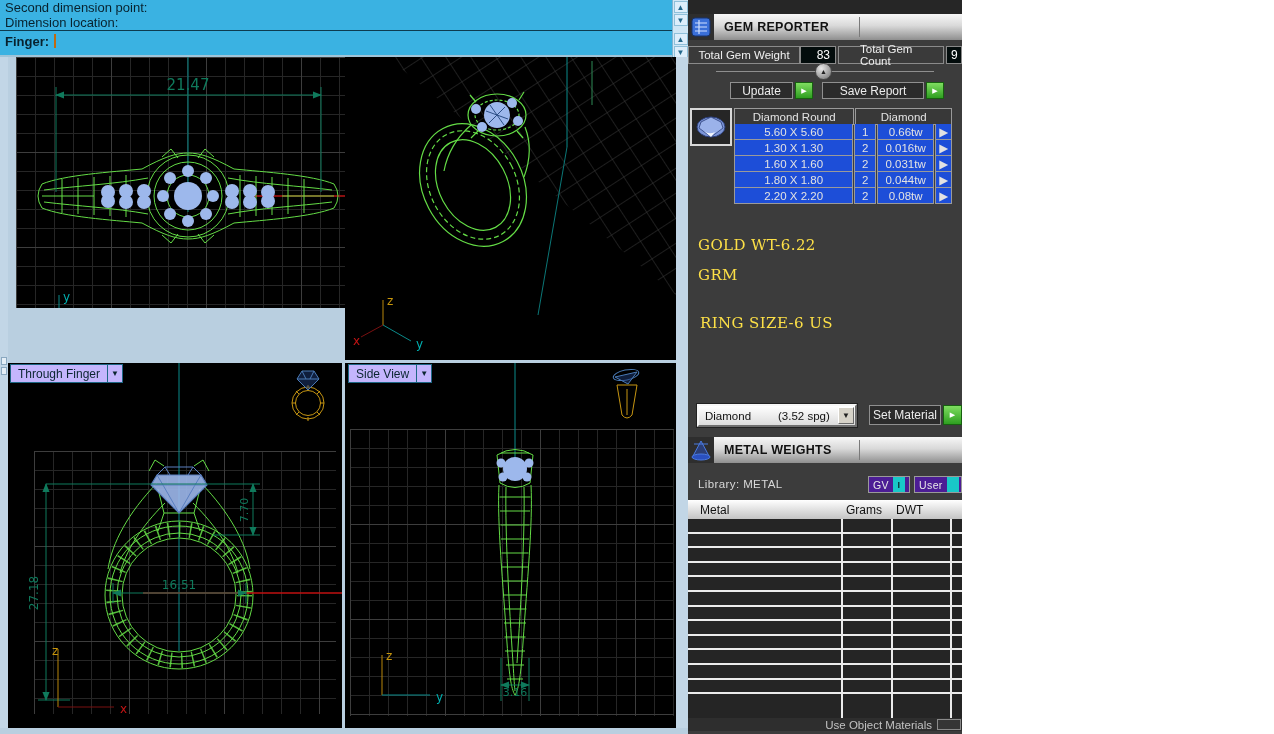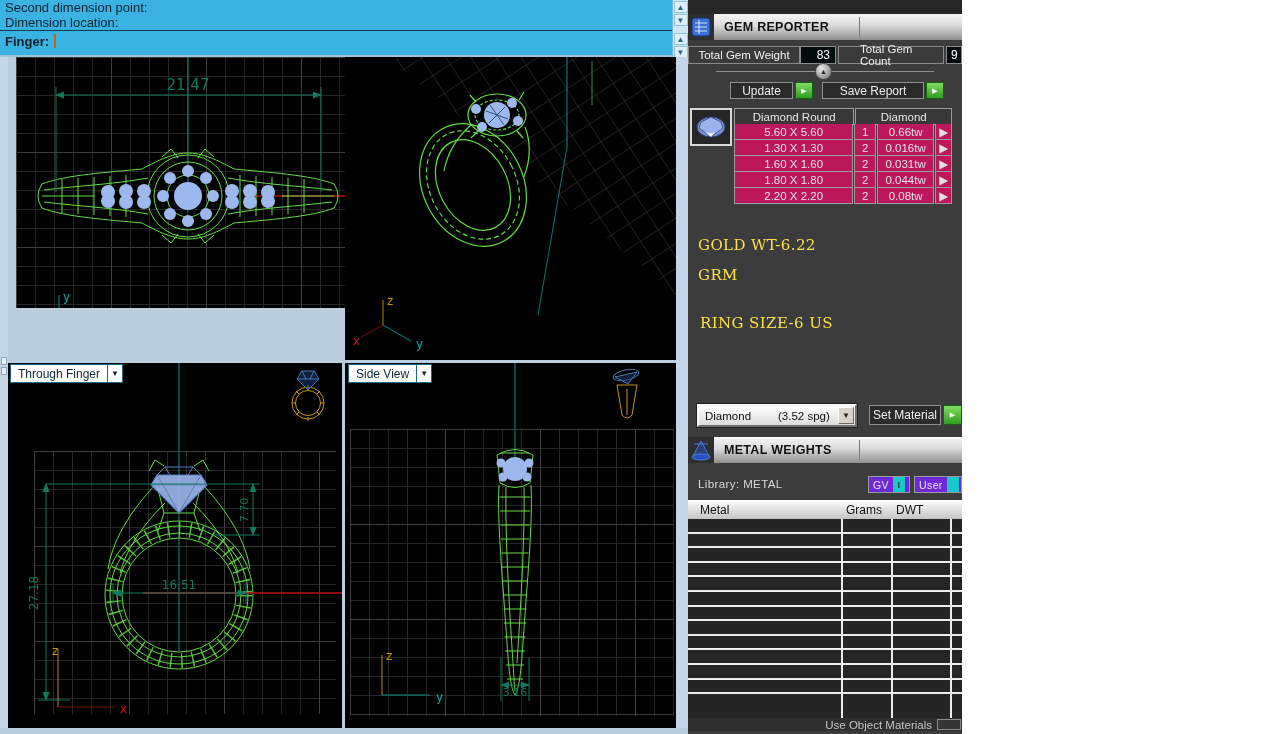--- a/index.html
+++ b/index.html
@@ -24,21 +24,21 @@
   .grid {
     background-color:#000;
     background-image:
       linear-gradient(to right,#3d3d3d 1px,transparent 1px),
       linear-gradient(to bottom,#3d3d3d 1px,transparent 1px),
       linear-gradient(to right,#262626 1px,transparent 1px),
       linear-gradient(to bottom,#262626 1px,transparent 1px);
     background-size:95px 95px,95px 95px,19px 19px,19px 19px;
   }
   .vp svg { position:absolute; left:0; top:0; }
-  .vp-label { position:absolute; display:flex; align-items:stretch; background:#ffffff; border:1px solid #1d6784; color:#0a2530; font-size:12px; height:19px; }
+  .vp-label { position:absolute; display:flex; align-items:stretch; background:#c4b5fd; border:1px solid #1d6784; color:#0a2530; font-size:12px; height:19px; }
   .vp-label .lbl { padding:2px 7px 0 7px; white-space:nowrap; }
   .vp-label .dd { border-left:1px solid #1d6784; width:15px; display:flex; align-items:center; justify-content:center; font-size:8px; color:#0a2530; }
   .bstrip { left:0; top:671px; width:688px; height:6px; background:#b9cfe0; }
   .rstrip { left:676px; top:0; width:12px; height:671px; background:#c2d6e6; }
 
   
   .panel { left:688px; top:0; width:274px; height:734px; background:#3c3c3c; color:#e8e8e8; font-size:11.5px; }
   .panel-top { left:0; top:0; width:274px; height:14px; background:#262626; }
   .hdr-bar { display:flex; height:26px; }
   .hdr-icon { width:26px; height:26px; display:flex; align-items:center; justify-content:center; background:#2e2e2e; }
@@ -47,38 +47,38 @@
   .tot-label { background:#3a3a3a; border:1px solid #8a8a8a; color:#f0f0f0; font-size:11.5px; display:flex; align-items:center; justify-content:center; }
   .tot-value { background:#030c0c; border:1px solid #8a8a8a; color:#ffffff; font-size:12px; display:flex; align-items:center; justify-content:flex-end; padding-right:5px; }
   .pbtn { background:#2b2b2b; border:1px solid #8f8f8f; color:#ececec; font-size:12px; display:flex; align-items:center; justify-content:center; white-space:nowrap; }
   .garrow { background:linear-gradient(#7fdd60,#2e9e20); border:1px solid #16610f; color:#fff; display:flex; align-items:center; justify-content:center; font-size:7px; }
   .collapse-line { left:28px; top:71px; width:218px; height:1px; background:#8f8f8f; }
   .collapse-btn { left:127px; top:63px; width:17px; height:17px; border-radius:50%; background:radial-gradient(circle at 35% 30%,#e8e8e8,#6f6f6f); border:1px solid #4a4a4a; display:flex; align-items:center; justify-content:center; font-size:7px; color:#222; }
 
   .gem-thumb { left:2px; top:108px; width:42px; height:38px; background:#262626; border:2px solid #d8d8d8; display:flex; align-items:center; justify-content:center; }
   .gemtable { left:46px; top:108px; width:218px; }
   .gt-row { display:flex; height:16px; }
-  .gt-row > div { border:1px solid #9a9a9a; border-top:none; background:#be185d; color:#e2e2e2; font-size:11.5px; display:flex; align-items:center; justify-content:center; }
+  .gt-row > div { border:1px solid #9a9a9a; border-top:none; background:#1d4ed8; color:#e2e2e2; font-size:11.5px; display:flex; align-items:center; justify-content:center; }
   .gt-head > div { border-top:1px solid #9a9a9a; height:17px; background:#383838; }
   .c-size { width:121px; }
   .c-count { width:22px; margin-left:1px; }
   .c-weight { width:58px; margin-left:1px; }
   .c-arrow { width:17px; margin-left:1px; }
   .gt-head .c-type { width:97px; margin-left:1px; }
 
   .notes { left:0; top:236px; width:220px; font-family:"DejaVu Serif", serif; font-size:15px; color:#fde047; letter-spacing:.4px; }
   .notes div { line-height:18px; }
 
   .dd-select { left:9px; top:404px; width:160px; height:23px; background:linear-gradient(#ffffff,#dcdcdc); border:2px solid; border-color:#f6f6f6 #6f6f6f #6f6f6f #f6f6f6; outline:1px solid #222; display:flex; align-items:center; color:#111; font-size:11.5px; }
   .dd-select .txt1 { padding-left:6px; }
   .dd-select .txt2 { padding-left:27px; }
   .dd-btn { position:absolute; right:1px; top:1px; bottom:1px; width:16px; background:#d6d2c8; border:1px solid; border-color:#fff #6a6a6a #6a6a6a #fff; display:flex; align-items:center; justify-content:center; font-size:8px; color:#222; }
 
   .lib-row { left:0; top:476px; width:274px; height:18px; color:#d8d8d8; font-size:11.5px; letter-spacing:.4px; }
-  .mini-btn { position:absolute; top:0; height:17px; border:1px solid #9a9a9a; background:#6d28d9; display:flex; align-items:stretch; font-size:10.5px; color:#e8e8e8; overflow:hidden; }
+  .mini-btn { position:absolute; top:0; height:17px; border:1px solid #9a9a9a; background:#4c1d95; display:flex; align-items:stretch; font-size:10.5px; color:#e8e8e8; overflow:hidden; }
   .mini-btn .t { padding:2px 4px 0 4px; }
   .mini-btn .cy { width:12px; background:#19c8c8; color:#073030; font-weight:bold; font-size:9px; display:flex; align-items:center; justify-content:center; }
 
   .mt-header { left:0; top:500px; width:274px; height:19px; background:linear-gradient(#ffffff,#c4c4c4); color:#111; font-size:12px; }
   .mt-header span { position:absolute; top:3px; }
   .mt-rows { left:0; top:519px; width:274px; height:199px; background:#252525; }
   .mrow { height:14.6px; border-bottom:2px solid #ececec; }
   .mt-vline { position:absolute; top:0; bottom:0; width:2px; background:#ececec; }
   .mt-bottom { left:0; top:718px; width:274px; height:13px; background:#2e2e2e; color:#c2c2c2; font-size:11.5px; display:flex; align-items:center; justify-content:flex-end; }
   .uom-box { width:24px; height:11px; border:1px solid #8a8a8a; background:#353535; margin:0 1px 0 5px; }

